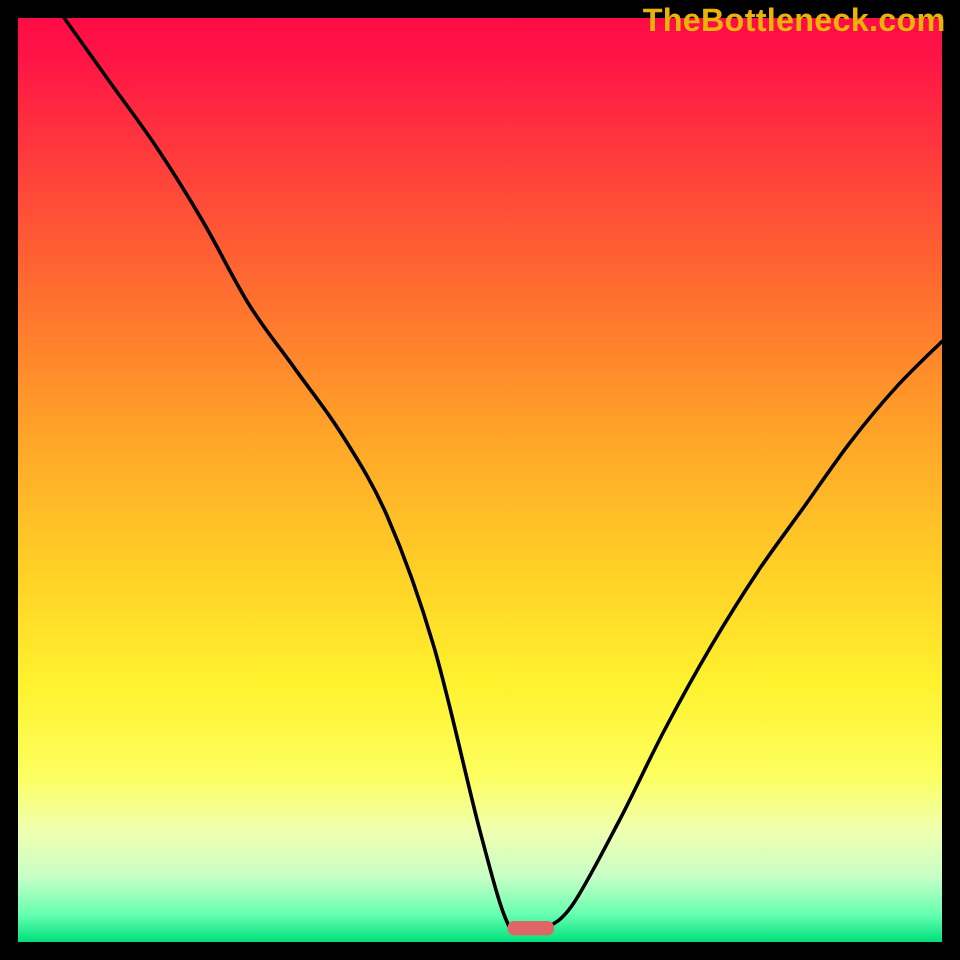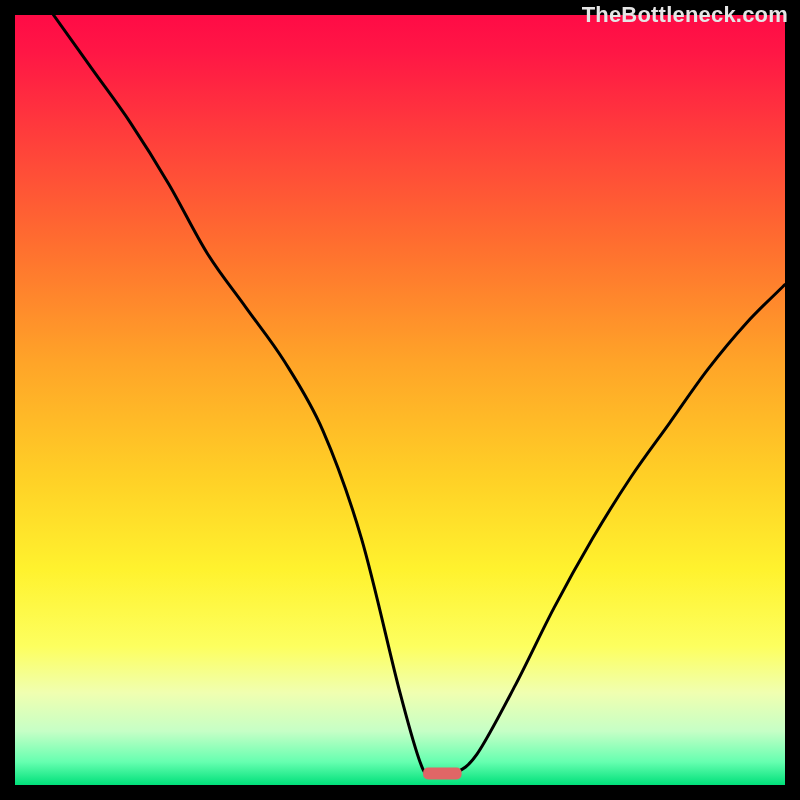--- a/index.html
+++ b/index.html
@@ -20,23 +20,23 @@
     position: absolute;
     left: 15px;
     top: 15px;
     width: 770px;
     height: 770px;
   }
   .watermark {
     position: absolute;
     top: 2px;
     right: 12px;
-    font-size: 22px;
+    font-size: 27px;
     font-weight: 600;
-    color: #e5e5e5;
+    color: #eab308;
     letter-spacing: 0.2px;
     z-index: 3;
   }
   svg {
     display: block;
   }
 </style>
 </head>
 <body>
 

